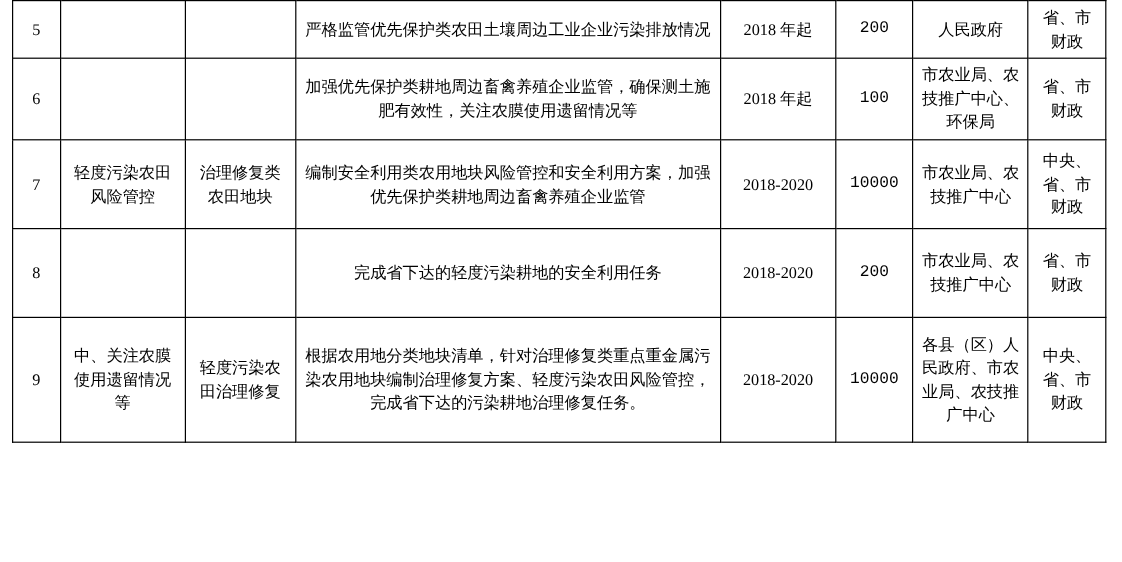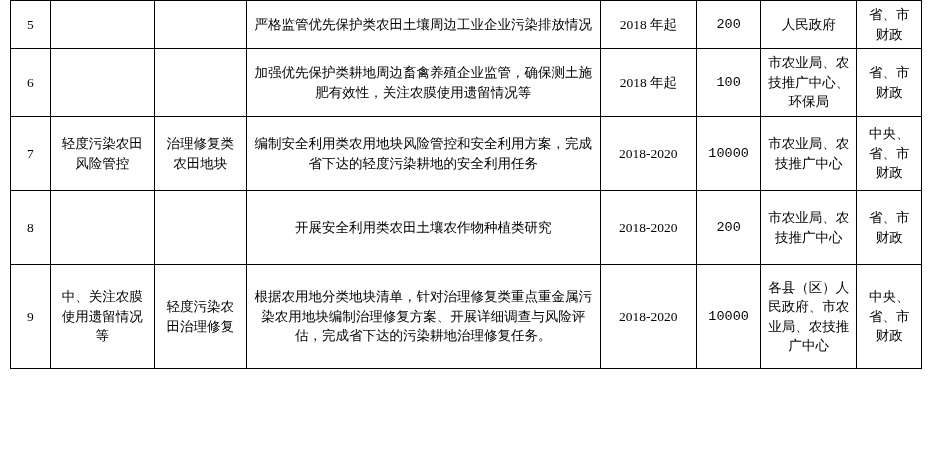--- a/index.html
+++ b/index.html
@@ -83,43 +83,43 @@
         <td class="c-time">2018 年起</td>
         <td class="c-money">100</td>
         <td class="c-org">市农业局、农技推广中心、环保局</td>
         <td class="c-fund">省、市财政</td>
       </tr>
 
       <tr style="height:74px">
         <td class="c-num">7</td>
         <td class="c-cat">轻度污染农田风险管控</td>
         <td class="c-type">治理修复类农田地块</td>
-        <td class="c-task">编制安全利用类农用地块风险管控和安全利用方案，完成省下达的轻度污染耕地的安全利用任务</td>
+        <td class="c-task">编制安全利用类农用地块风险管控和安全利用方案，加强优先保护类耕地周边畜禽养殖企业监管</td>
         <td class="c-time">2018-2020</td>
         <td class="c-money">10000</td>
         <td class="c-org">市农业局、农技推广中心</td>
         <td class="c-fund">中央、省、市财政</td>
       </tr>
 
       <tr style="height:74px">
         <td class="c-num">8</td>
         <td class="c-cat"></td>
         <td class="c-type"></td>
-        <td class="c-task">开展安全利用类农田土壤农作物种植类研究</td>
+        <td class="c-task">完成省下达的轻度污染耕地的安全利用任务</td>
         <td class="c-time">2018-2020</td>
         <td class="c-money">200</td>
         <td class="c-org">市农业局、农技推广中心</td>
         <td class="c-fund">省、市财政</td>
       </tr>
 
       <tr style="height:104px">
         <td class="c-num">9</td>
         <td class="c-cat">中、关注农膜使用遗留情况等</td>
         <td class="c-type">轻度污染农田治理修复</td>
-        <td class="c-task">根据农用地分类地块清单，针对治理修复类重点重金属污染农用地块编制治理修复方案、开展详细调查与风险评估，完成省下达的污染耕地治理修复任务。</td>
+        <td class="c-task">根据农用地分类地块清单，针对治理修复类重点重金属污染农用地块编制治理修复方案、轻度污染农田风险管控，完成省下达的污染耕地治理修复任务。</td>
         <td class="c-time">2018-2020</td>
         <td class="c-money">10000</td>
         <td class="c-org">各县（区）人民政府、市农业局、农技推广中心</td>
         <td class="c-fund">中央、省、市财政</td>
       </tr>
     </tbody>
   </table>
 </div>
 
 </body></html>

